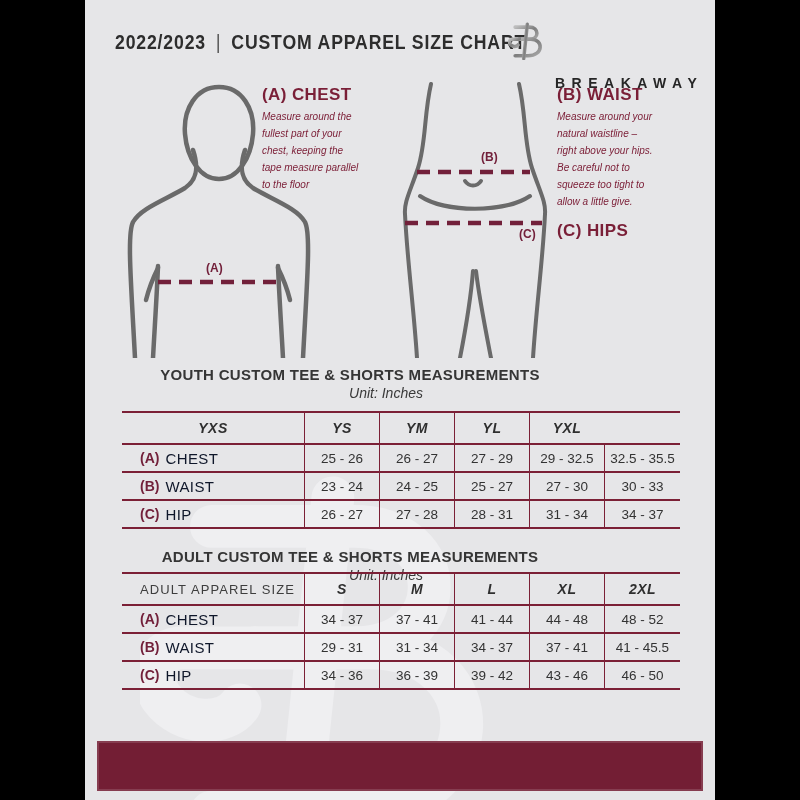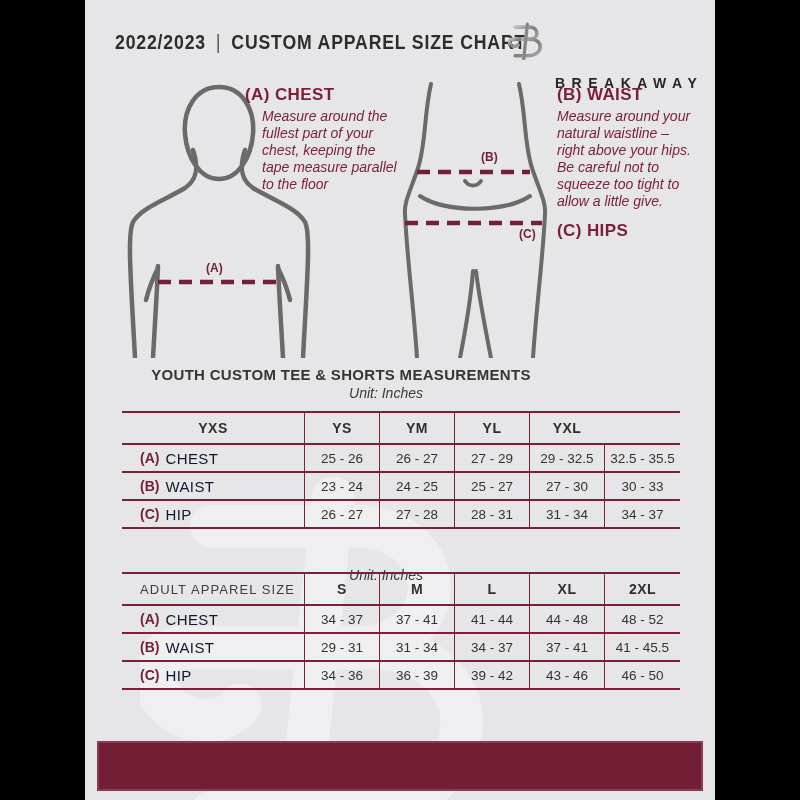--- a/index.html
+++ b/index.html
@@ -8,38 +8,38 @@
   .page{position:absolute;left:85px;top:0;width:630px;height:800px;background:#E6E6E8;overflow:hidden;}
 
   
   .hdr{position:absolute;left:30px;top:30px;white-space:nowrap;font-weight:bold;font-size:21px;color:#2D2D2D;letter-spacing:1px;transform:scaleX(0.84);transform-origin:left top;}
   .hdr .sep{font-weight:normal;color:#4a4a4a;margin:0 12px;font-size:20px;}
   .logo{position:absolute;left:423px;top:20px;}
   .brand{position:absolute;left:470px;top:35px;font-size:14px;font-weight:bold;letter-spacing:6.5px;color:#262626;margin-top:40px;}
 
   
   .ins-head{position:absolute;font-size:17px;font-weight:bold;color:#7A1F37;letter-spacing:.4px;}
-  .ins-body{position:absolute;font-size:14px;font-style:italic;color:#7D2139;line-height:17px;white-space:pre-line;}
+  .ins-body{position:absolute;font-size:10px;font-style:italic;color:#7D2139;line-height:17px;white-space:pre-line;}
   .marker{position:absolute;font-size:12px;font-weight:bold;color:#72203A;}
 
   .fig{position:absolute;}
 
   
-  .sec-title{position:absolute;left:0;width:512px;text-align:center;font-weight:bold;font-size:15px;color:#353535;letter-spacing:.3px;}
+  .sec-title{position:absolute;left:9px;width:512px;text-align:center;font-weight:bold;font-size:15px;color:#353535;letter-spacing:.3px;}
   .sec-unit{position:absolute;left:0;width:602px;text-align:center;font-style:italic;font-size:14px;color:#3A3A3A;}
 
   
   .tbl{position:absolute;left:37px;width:558px;border-top:2px solid #7B2036;}
   .tr{display:grid;grid-template-columns:182px 75px 75px 75px 75px 76px;border-bottom:2px solid #7B2036;height:26px;}
   .tr.thead{height:30px;}
   .tc{display:flex;align-items:center;justify-content:center;font-size:13.5px;color:#333;}
   .tc+.tc{border-left:1.5px solid #7B2036;}
   .tc.lbl{justify-content:flex-start;padding-left:18px;}
   .tc.hl{font-size:13px;color:#3E3E3E;letter-spacing:1.1px;}
-  .tc.hs{font-weight:bold;font-size:14px;color:#2F2F2F;letter-spacing:.5px;}
+  .tc.hs{font-weight:bold;font-size:14px;color:#2F2F2F;letter-spacing:.5px;font-style:italic;}
   .mk{font-weight:bold;color:#72203A;font-size:14px;margin-right:6px;}
   .lbl-txt{font-size:15px;color:#0f172a;letter-spacing:.4px;}
 
   
   .watermark{position:absolute;left:55px;top:455px;opacity:.9;}
   .footer-bar{position:absolute;left:12px;top:741px;width:602px;height:46px;background:#731E34;border:2px solid rgba(255,255,255,.14);}
 </style>
 </head>
 <body>
 
@@ -98,21 +98,21 @@
         <path d="M76 189 C79 215 85 245 91 276"></path>
       </g>
       <line x1="17" y1="90" x2="130" y2="90" stroke="#72203A" stroke-width="4.5" stroke-dasharray="13 8"></line>
       <line x1="5" y1="141" x2="142" y2="141" stroke="#72203A" stroke-width="4.5" stroke-dasharray="13 8"></line>
     </svg>
 
     <div class="marker" style="left:121px;top:261px">(A)</div>
     <div class="marker" style="left:396px;top:150px">(B)</div>
     <div class="marker" style="left:434px;top:227px">(C)</div>
 
-    <div class="ins-head" style="left:160px;top:85px">(A) CHEST</div>
+    <div class="ins-head" style="left:177px;top:85px">(A) CHEST</div>
     <div class="ins-body" style="left:177px;top:108px">Measure around the
 fullest part of your
 chest, keeping the
 tape measure parallel
 to the floor</div>
     <div class="ins-head" style="left:472px;top:85px">(B) WAIST</div>
     <div class="ins-body" style="left:472px;top:108px">Measure around your
 natural waistline –
 right above your hips.
 Be careful not to
@@ -158,20 +158,21 @@
             <span class="lbl-txt">HIP</span>
           </div>
         <div class="tc">26 - 27</div>
         <div class="tc">27 - 28</div>
         <div class="tc">28 - 31</div>
         <div class="tc">31 - 34</div>
         <div class="tc">34 - 37</div>
       </div>
     </div>
 
+    <div class="sec-title" style="top:548px">ADULT CUSTOM TEE &amp; SHORTS MEASUREMENTS</div>
     <div class="sec-unit" style="top:567px">Unit: Inches</div>
     <div class="tbl" style="top:572px">
       <div class="tr thead">
         <div class="tc lbl hl">ADULT APPAREL SIZE</div>
         <div class="tc hs">S</div>
         <div class="tc hs">M</div>
         <div class="tc hs">L</div>
         <div class="tc hs">XL</div>
         <div class="tc hs">2XL</div>
       </div>

